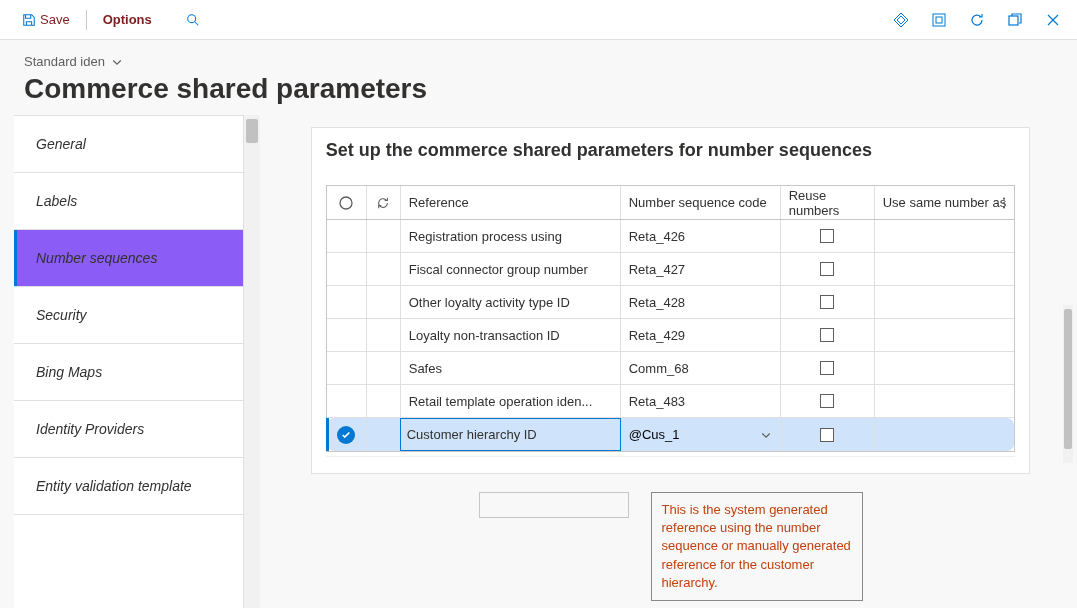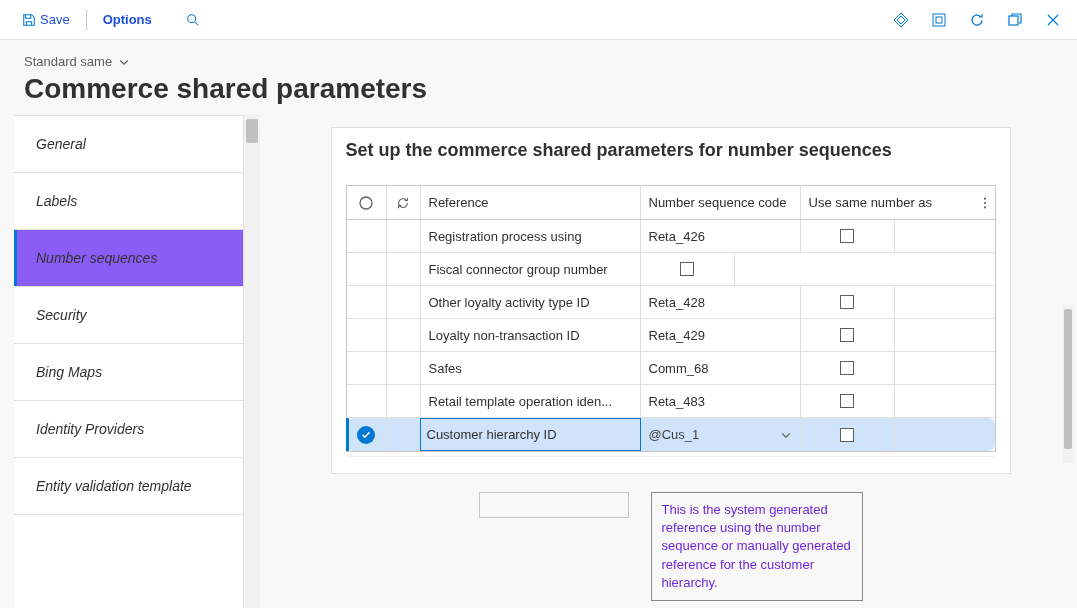--- a/index.html
+++ b/index.html
@@ -1,21 +1,21 @@
 <!DOCTYPE html>
 <html><head>
   <meta charset="utf-8">
   <style>
     * { margin: 0; padding: 0; box-sizing: border-box; font-family: "Segoe UI", Tahoma, sans-serif; }
     body { width: 1077px; height: 608px; background: #f8f8f8; font-size: 13px; color: #323130; overflow: hidden; }
 
     
     .toolbar { height: 40px; display: flex; align-items: center; padding: 0 12px; background: #fff; border-bottom: 1px solid #e1dfdd; }
     .toolbar-left { display: flex; align-items: center; gap: 0; }
-    .toolbar-btn { display: flex; align-items: center; gap: 4px; padding: 6px 10px; cursor: pointer; color: #1d4ed8; }
+    .toolbar-btn { display: flex; align-items: center; gap: 4px; padding: 6px 10px; cursor: pointer; color: #7f1d1d; }
     .toolbar-sep { width: 1px; height: 20px; background: #c8c6c4; margin: 0 6px; }
     .options-btn { font-weight: 600; }
     .search-ico { margin-left: 18px; color: #0078d4; cursor: pointer; padding: 6px; }
     .toolbar-right { margin-left: auto; display: flex; align-items: center; gap: 14px; }
     .toolbar-right .ico { color: #0078d4; cursor: pointer; padding: 4px; display: flex; }
 
     
     .page-header { padding: 14px 24px 10px; }
     .view-row { display: flex; align-items: center; gap: 6px; font-size: 13px; color: #605e5c; cursor: pointer; }
     .page-title { font-size: 28px; font-weight: 600; margin-top: 4px; }
@@ -46,29 +46,29 @@
     .col-reuse { width: 94px; }
     .col-same { flex: 1; min-width: 100px; }
     .th-more { position: absolute; right: 4px; top: 50%; transform: translateY(-50%); cursor: pointer; color: #605e5c; }
     .tbody { }
     .tr { display: flex; border-bottom: 1px solid #e1dfdd; height: 33px; }
     .tr:last-child { border-bottom: none; border-radius: 7px; }
     .chk { width: 14px; height: 14px; border: 1px solid #605e5c; background: #fff; display: inline-block; }
     .tr.selected { background: #cfe4fa; position: relative; }
     .tr.selected::before { content: ""; position: absolute; left: -1px; top: 0; bottom: 0; width: 3px; background: #0078d4; }
     .sel-check { width: 18px; height: 18px; border-radius: 50%; background: #0078d4; color: #fff; display: flex; align-items: center; justify-content: center; font-size: 11px; }
-    .code-cell { color: #404040; position: relative; width: 100%; display: flex; align-items: center; }
+    .code-cell { color: #000000; position: relative; width: 100%; display: flex; align-items: center; }
     .code-caret { margin-left: auto; color: #605e5c; }
     .cell-edit-ref { border: 1px solid #0078d4; height: 100%; display: flex; align-items: center; padding: 0 6px; flex: 1; margin: -1px; }
     .cell-edit-code { display: flex; align-items: center; height: 100%; width: 100%; }
 
     
     .below { display: flex; gap: 22px; margin-top: 18px; }
     .empty-field { width: 150px; height: 26px; border: 1px solid #c8c6c4; }
-    .tooltip { width: 212px; border: 1px solid #8a8886; padding: 8px 10px; font-size: 13px; color: #6d28d9; line-height: 1.4; }
+    .tooltip { width: 212px; border: 1px solid #8a8886; padding: 8px 10px; font-size: 13px; color: #c2410c; line-height: 1.4; }
 
     
     .hscroll { height: 10px; margin-top: 4px; background: #f1f1f1; position: relative; }
     .hscroll-thumb { position: absolute; left: 2px; right: 60px; top: 1px; bottom: 1px; background: #c1c1c1; border-radius: 2px; }
 
     .content-scroll-gutter { position: absolute; right: 4px; top: 190px; bottom: 150px; width: 10px; background: #f1f1f1; border-radius: 2px; }
     .content-scroll-thumb { position: absolute; left: 1px; right: 1px; top: 4px; height: 140px; background: #c1c1c1; border-radius: 2px; }
 
     svg { display: block; }
   </style>
@@ -120,21 +120,21 @@
     <div class="ico">
       <svg width="16" height="16" viewBox="0 0 16 16">
           <path d="M3 3l10 10M13 3L3 13" stroke="#0078d4" stroke-width="1.2"></path>
         </svg>
     </div>
   </div>
 </div>
 
 <div class="page-header">
   <div class="view-row">
-    <span>Standard same</span>
+    <span>Standard iden</span>
     <svg width="12" height="12" viewBox="0 0 16 16">
         <path d="M3 6l5 5 5-5" fill="none" stroke="#605e5c" stroke-width="1.5"></path>
       </svg>
   </div>
   <h1 class="page-title">Commerce shared parameters</h1>
 </div>
 
 <div class="main">
   <div class="sidebar-wrap">
     <div class="sidebar" id="sidebar">
@@ -161,20 +161,21 @@
                 <circle cx="8" cy="8" r="6" fill="none" stroke="#605e5c" stroke-width="1.3"></circle>
               </svg>
           </div>
           <div class="th col-ref-ico">
             <svg width="14" height="14" viewBox="0 0 16 16">
                 <path d="M13 8a5 5 0 1 1-1.5-3.5M13 2v3h-3 M3 8a5 5 0 0 0 1.5 3.5M3 14v-3h3" fill="none" stroke="#605e5c" stroke-width="1.2"></path>
               </svg>
           </div>
           <div class="th col-ref">Reference</div>
           <div class="th col-code">Number sequence code</div>
+          <div class="th col-reuse">Reuse numbers</div>
           <div class="th col-same" style="border-right:none;">Use same number as</div>
           <div class="th-more">
             <svg width="12" height="14" viewBox="0 0 4 16">
                 <circle cx="2" cy="3" r="1.2" fill="#605e5c"></circle>
                 <circle cx="2" cy="8" r="1.2" fill="#605e5c"></circle>
                 <circle cx="2" cy="13" r="1.2" fill="#605e5c"></circle>
               </svg>
           </div>
         </div>
         <div class="tbody" id="tbody">
@@ -185,20 +186,21 @@
               <div class="td col-code">Reta_426</div>
               <div class="td col-reuse" style="justify-content: center;">
                 <span class="chk"></span>
               </div>
               <div class="td col-same" style="border-right: none;"></div>
             </div>
             <div class="tr">
               <div class="td col-sel"></div>
               <div class="td col-ref-ico"></div>
               <div class="td col-ref">Fiscal connector group number</div>
+              <div class="td col-code">Reta_427</div>
               <div class="td col-reuse" style="justify-content: center;">
                 <span class="chk"></span>
               </div>
               <div class="td col-same" style="border-right: none;"></div>
             </div>
             <div class="tr">
               <div class="td col-sel"></div>
               <div class="td col-ref-ico"></div>
               <div class="td col-ref">Other loyalty activity type ID</div>
               <div class="td col-code">Reta_428</div>

